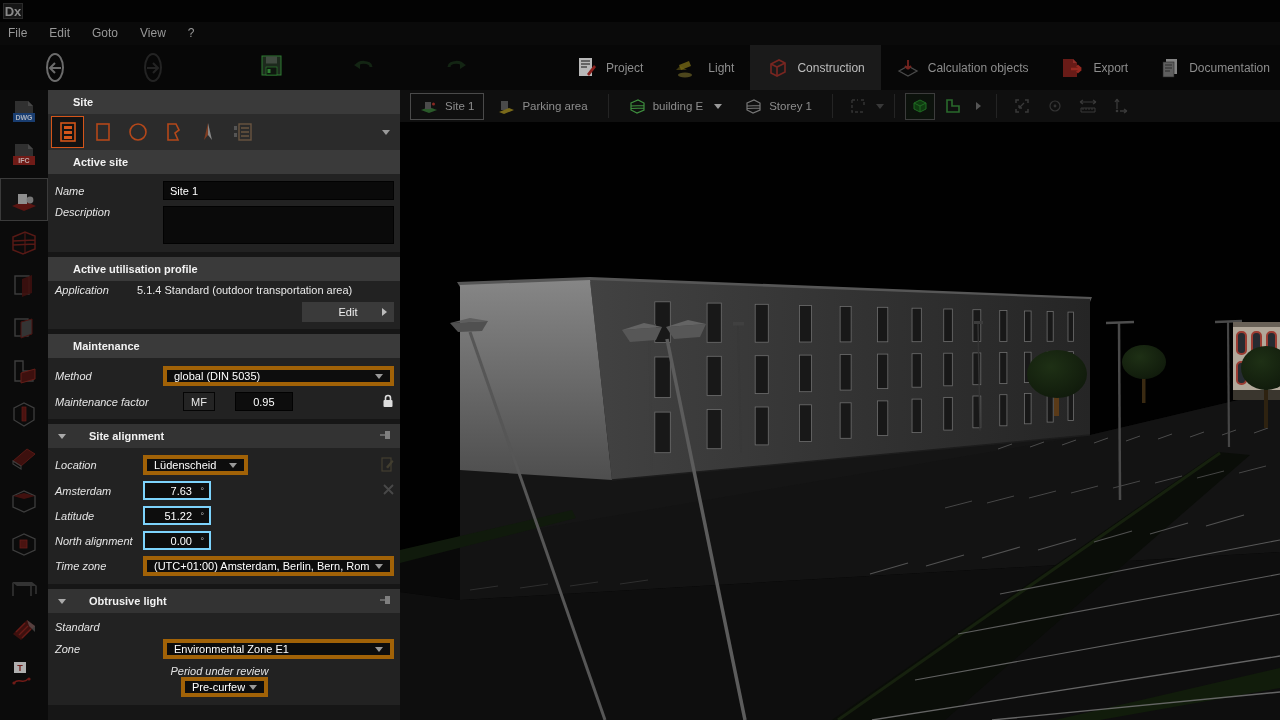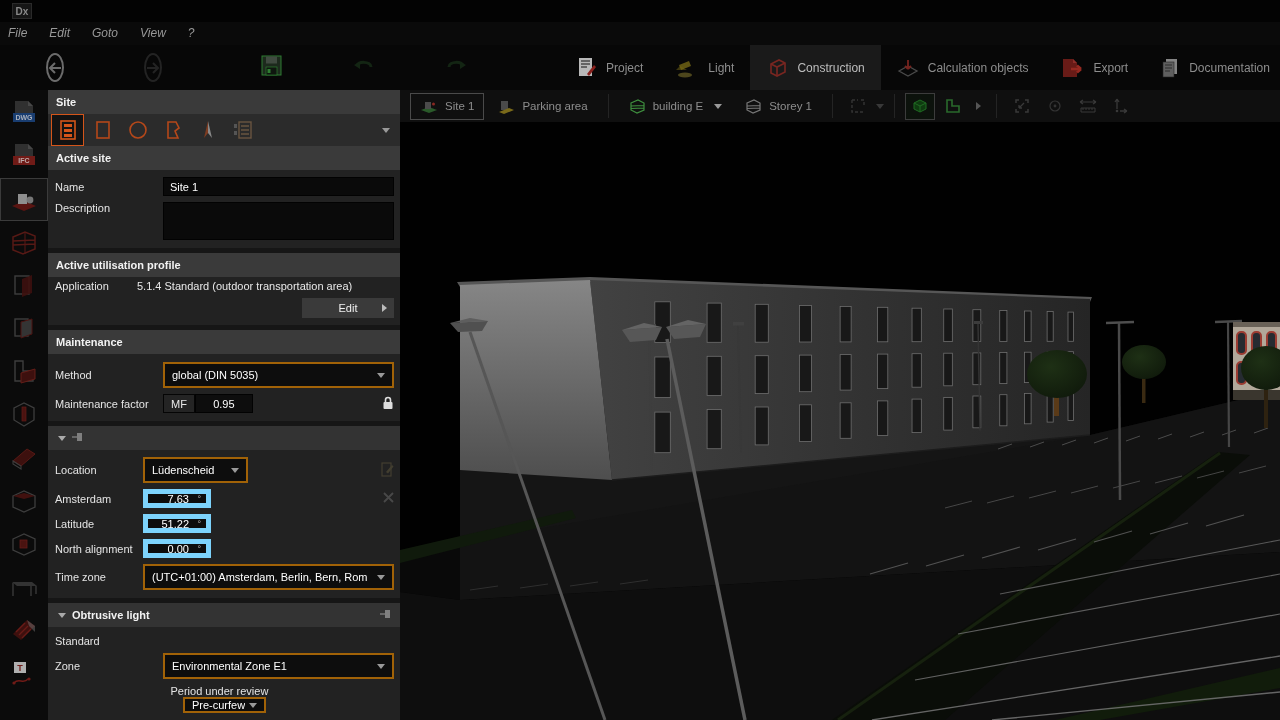--- a/index.html
+++ b/index.html
@@ -1,23 +1,23 @@
 <!DOCTYPE html>
 <html><head>
 <meta charset="utf-8">
 <style>
   * { box-sizing: border-box; margin:0; padding:0; }
   html,body { width:1280px; height:720px; background:#000; overflow:hidden;
     font-family:"Liberation Sans", sans-serif; user-select:none; }
 
   
   .titlebar { height:22px; background:#030303; display:flex; align-items:center; }
-  .logo { width:20px; height:16px; margin-left:12px; background:#161616; border:1px solid #2a2a2a;
-    color:#8a8a8a; font-size:10px; font-weight:bold; display:flex; align-items:center; justify-content:center; }
-  .menubar { height:23px; background:#0a0a0a; display:flex; align-items:center;font-style:italic; }
+  .logo { width:20px; height:16px; margin-left:3px; background:#161616; border:1px solid #2a2a2a;
+    color:#8a8a8a; font-size:13px; font-weight:bold; display:flex; align-items:center; justify-content:center; }
+  .menubar { height:23px; background:#0a0a0a; display:flex; align-items:center; }
   .menu-item { color:#989898; font-size:12px; padding:0 11px; height:23px; line-height:23px; }
   .menu-item:first-child { padding-left:8px; }
 
   .ribbon { height:45px; background:#070707; display:flex; align-items:center; }
   .navcircle { width:29px; height:29px; border:2px solid #6b6b6b; border-radius:50%;
     display:flex; align-items:center; justify-content:center; margin-left:46px; }
   .navcircle.fwd { margin-left:80px; opacity:.28; }
   .vsep { width:1px; height:45px; background:#141414; margin-left:46px; }
   .ribbon .save { margin-left:52px; }
   .histbtn { margin-left:70px; opacity:.22; }
@@ -32,42 +32,42 @@
   .leftstrip { width:48px; background:#0b0b0b; display:flex; flex-direction:column; padding-top:2px; }
   .ltool { height:43px; display:flex; align-items:center; justify-content:center; opacity:.8; }
   .ltool.selected { border:1px solid #3b3b3b; background:#141414; opacity:1; }
 
   
   .panel { width:352px; background:#161616; color:#dcdcdc; font-size:11px;
     display:flex; flex-direction:column; overflow:hidden; }
   .section { background:#222222; margin-bottom:5px; }
   .p-header { height:24px; background:#3a3a3a; color:#f2f2f2; font-weight:bold;
     line-height:24px; padding-left:8px; display:flex; align-items:center; }
-  .p-header .ttl { flex:1; }
+  .p-header .ttl { flex:1;margin-left:17px; }
   .tri-down { width:0; height:0; border-left:4px solid transparent; border-right:4px solid transparent;
     border-top:5px solid #aaa; margin:0 6px 0 2px; }
   .pin { margin-right:8px; opacity:.75; }
   .toolrow { height:36px; background:#2b2b2b; display:flex; align-items:center; padding:0 4px 0 3px; gap:2px; }
   .ticon { width:33px; height:32px; display:flex; align-items:center; justify-content:center;
     border:1px solid transparent; }
   .ticon.selected { border-color:#d4551a; background:#131313; }
   .dd-arrow { width:0; height:0; border-left:4px solid transparent; border-right:4px solid transparent;
     border-top:5px solid #999; }
   .toolrow .spacer { flex:1; }
   .row { display:flex; align-items:center; padding:3px 6px 3px 7px; }
-  .lab { width:108px; flex-shrink:0; color:#e4e4e4; }
+  .lab { width:108px; flex-shrink:0; color:#e4e4e4;font-style:italic; }
   .lab.narrow { width:88px; }
   .input { background:#0a0a0a; border:1px solid #020202; color:#fff; height:19px;
     padding:0 6px; font-size:11px; display:flex; align-items:center; flex:1; }
   .textarea { height:38px; align-items:flex-start; }
-  .dd { background:#0d0d0d; border:2px solid #a16207; color:#fff; height:26px; flex:1;
+  .dd { background:#0d0d0d; border:4px solid #a16207; color:#fff; height:20px; flex:1;
     display:flex; align-items:center; padding:0 4px 0 7px; }
   .dd .val { flex:1; white-space:nowrap; overflow:hidden; }
   .dd .ddbtn { width:15px; display:flex; justify-content:center; }
-  .num { flex:none; width:68px; background:#0d0d0d; border:5px solid #7dd3fc; height:19px;
+  .num { flex:none; width:68px; background:#0d0d0d; border:2px solid #7dd3fc; height:19px;
     display:flex; align-items:center; padding:0 5px; }
   .num .v { flex:1; text-align:right; color:#fff; }
   .num .deg { width:12px; text-align:right; color:#bbb; font-size:9px; }
   .kv { color:#e8e8e8; }
   .editbtn { margin-left:auto; width:92px; height:20px; background:#3a3a3a; color:#f0f0f0;
     display:flex; align-items:center; justify-content:center; gap:6px; position:relative; }
   .editbtn .tri-right { position:absolute; right:7px; width:0; height:0;
     border-top:4px solid transparent; border-bottom:4px solid transparent; border-left:5px solid #bbb; }
   .mf-tag { background:#242424; color:#e8e8e8; height:19px; padding:0 7px; display:flex; align-items:center; border:1px solid #050505;}
   .mf-val { background:#0d0d0d; border:1px solid #020202; height:19px; width:58px;
@@ -371,36 +371,37 @@
       </div>
       <div class="row" style="padding-top:8px;">
         <span class="lab">Method</span>
         <div class="dd">
           <span class="val">global (DIN 5035)</span>
           <span class="ddbtn">
               <span class="dd-arrow"></span>
             </span>
         </div>
       </div>
-      <div class="row" style="padding-bottom:8px;">
+      <div class="row" style="padding-bottom:8px;gap:20px;">
         <span class="lab">Maintenance factor</span>
         <span class="mf-tag">MF</span>
         <span class="mf-val">0.95</span>
         <span class="row-icon-right" style="opacity:.95;">
           <svg width="12" height="14" viewBox="0 0 12 14">
             <rect x="1.5" y="6" width="9" height="7" rx="1" fill="#e8e8e8"></rect>
             <path d="M3.5 6 V4 a2.5 2.5 0 0 1 5 0 V6" stroke="#e8e8e8" stroke-width="1.6" fill="none"></path>
             </svg>
         </span>
       </div>
     </div>
 
     <div class="section">
       <div class="p-header" style="background:#333;">
         <span class="tri-down"></span>
+        <span class="ttl">Site alignment</span>
         <span class="pin">
           <svg width="12" height="10" viewBox="0 0 12 10">
               <path d="M0 5 h5" stroke="#999" stroke-width="1.4"></path>
               <rect x="5" y="1" width="5" height="8" fill="#999"></rect>
             </svg>
         </span>
       </div>
       <div class="row" style="padding-top:7px;">
         <span class="lab narrow">Location</span>
         <div class="dd" style="flex:none; width:105px;">

